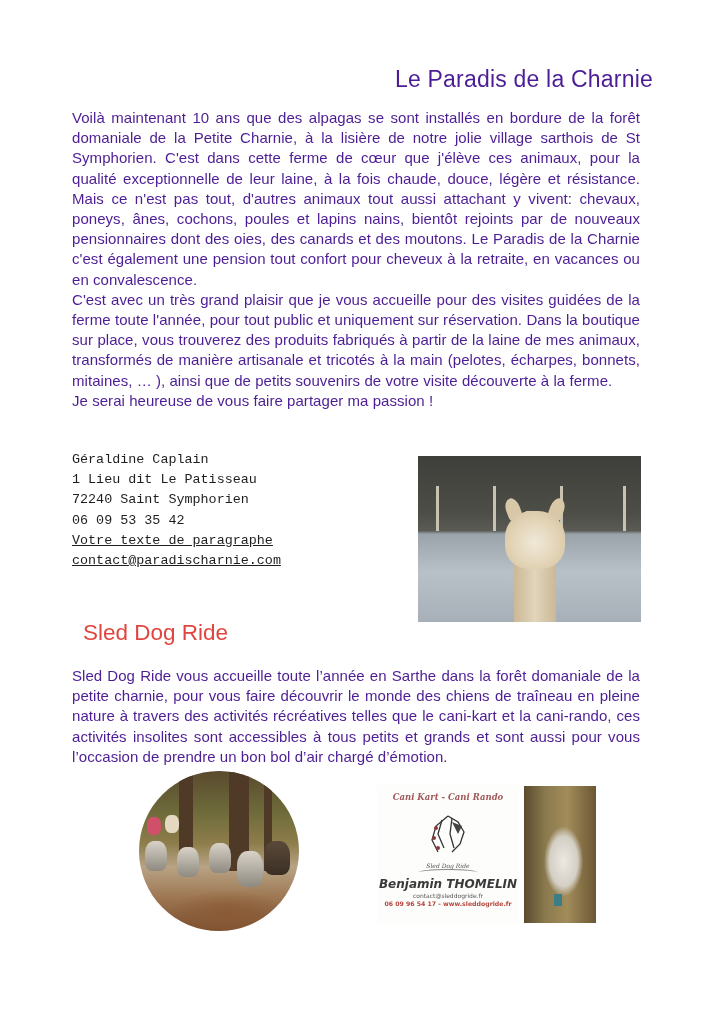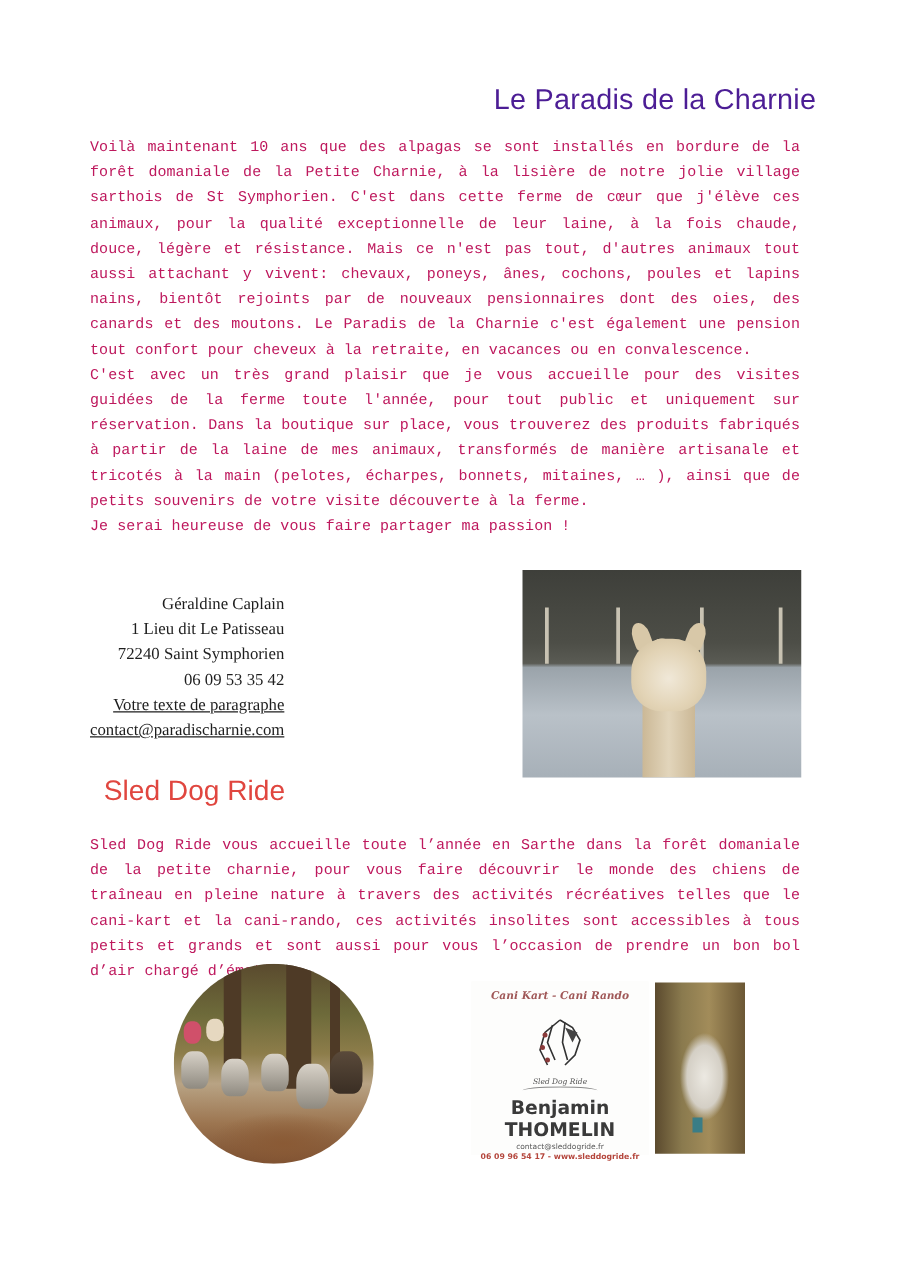--- a/index.html
+++ b/index.html
@@ -23,43 +23,42 @@
       font-size: 23px;
       font-weight: 500;
       color: #4c1d95;
       letter-spacing: 0.2px;
       white-space: nowrap;
     }
     .para {
       position: absolute;
       left: 72px;
       width: 568px;
-      font-family: Liberation Mono, monospace;
-      font-size: 12px;
+      font-family: Liberation Sans, sans-serif;
+      font-size: 15px;
       line-height: 20.2px;
       letter-spacing: 0.05px;
-      color: #be185d;
+      color: #4c1d95;
       text-align: justify;
     }
     .para p {
       margin: 0;
     }
     .para .last {
       text-align-last: left;
     }
     #intro { top: 108px; }
     .contact {
       position: absolute;
       left: 72px;
-      top: 473px;
-      font-family: Liberation Serif, serif;
+      top: 450px;
+      font-family: Liberation Mono, monospace;
       font-size: 13.4px;
       line-height: 20.2px;
       color: #1e1e1e;
-      text-align: right;
     }
     .contact div { white-space: nowrap; }
     .contact a {
       color: #1e1e1e;
       text-decoration: underline;
     }
     .photo {
       position: absolute;
       overflow: hidden;
     }
@@ -156,23 +155,24 @@
       color: #555;
     }
     .card .card-arc {
       margin: 0 auto;
       width: 60px; height: 6px;
       border-top: 1.5px solid #888;
       border-radius: 50% 50% 0 0;
     }
     .card .card-name {
       margin-top: 1px;
-      font-size: 15px;
+      font-size: 12px;
       font-weight: bold;
       color: #3a3a3a;
+      font-style: italic;
     }
     .card .card-email {
       font-size: 6px;
       color: #555;
       margin-top: 1px;
     }
     .card .card-phone {
       font-size: 6.2px;
       font-weight: bold;
       color: #b4463c;

